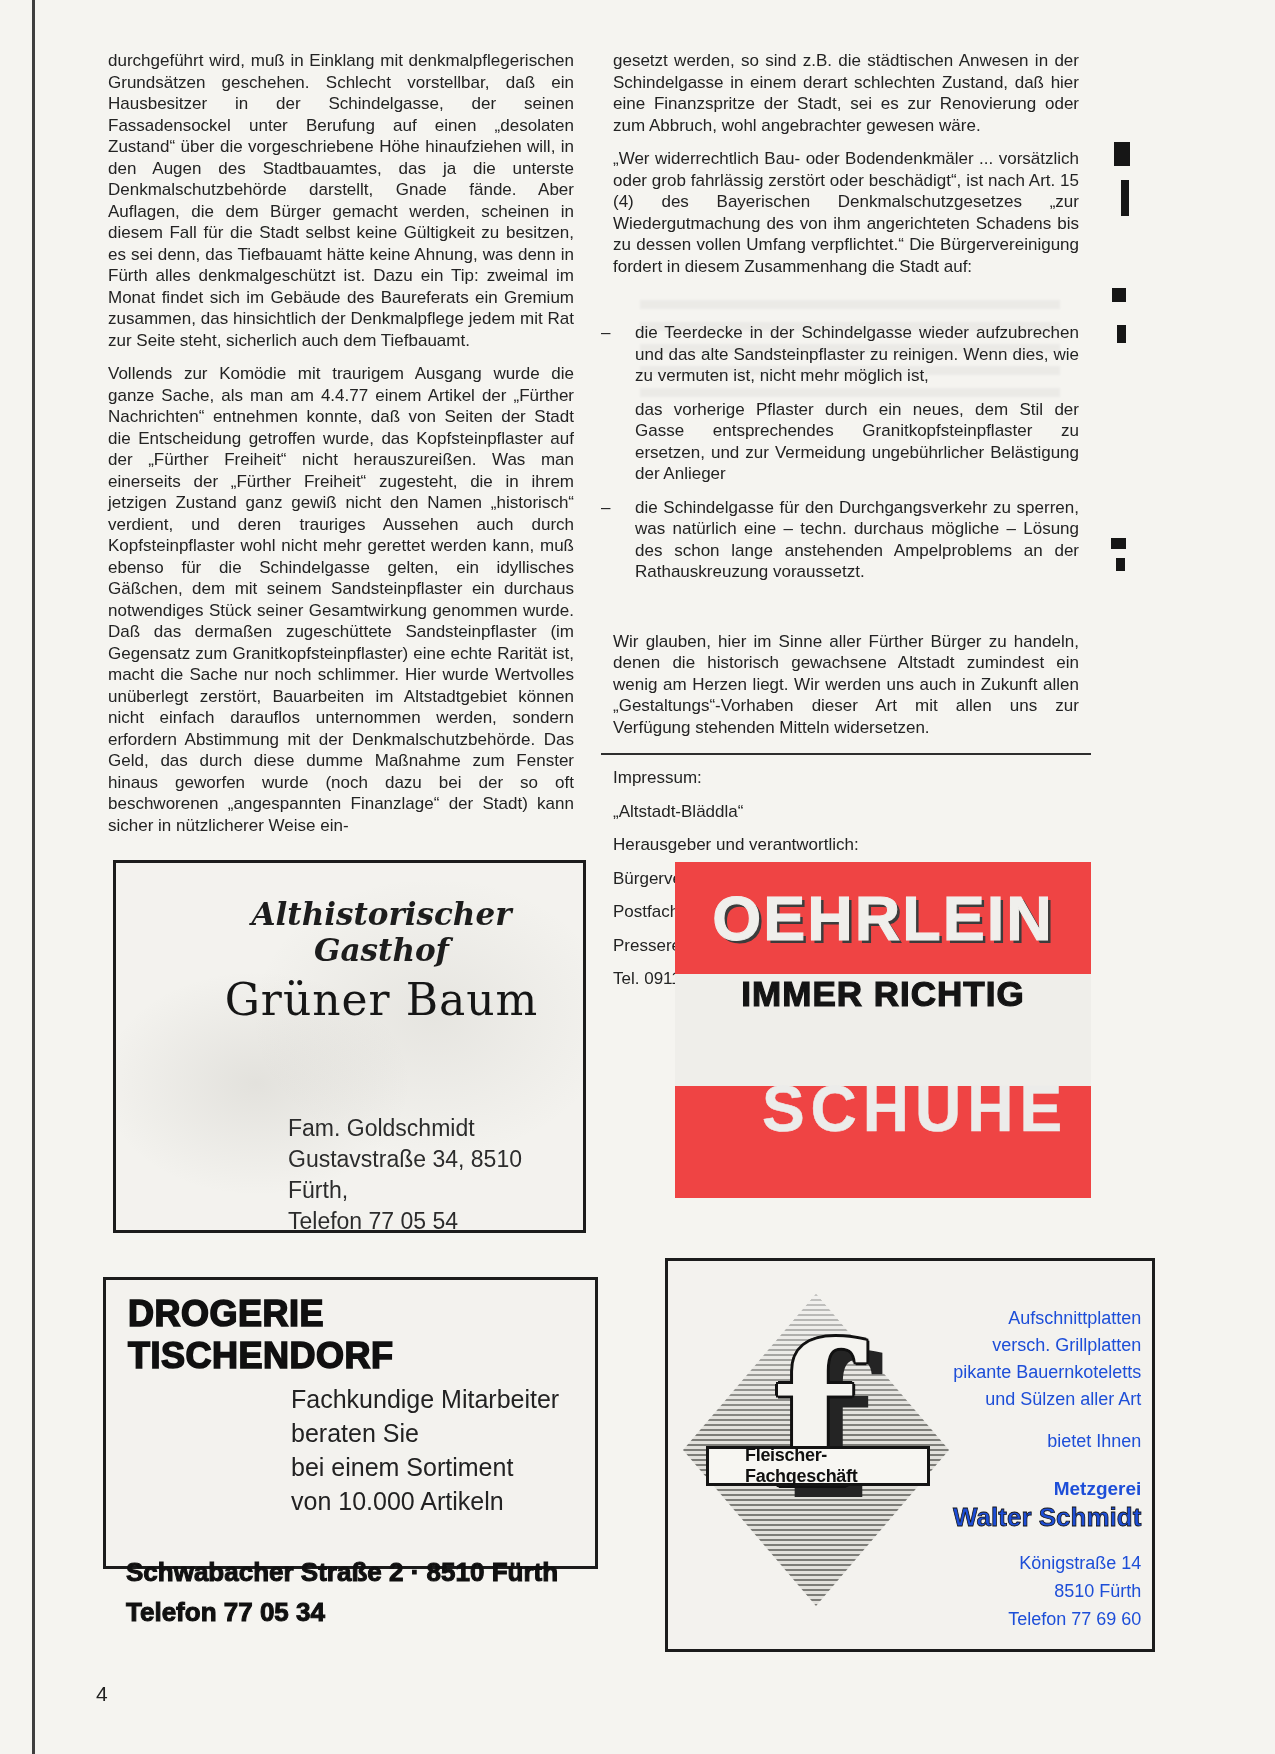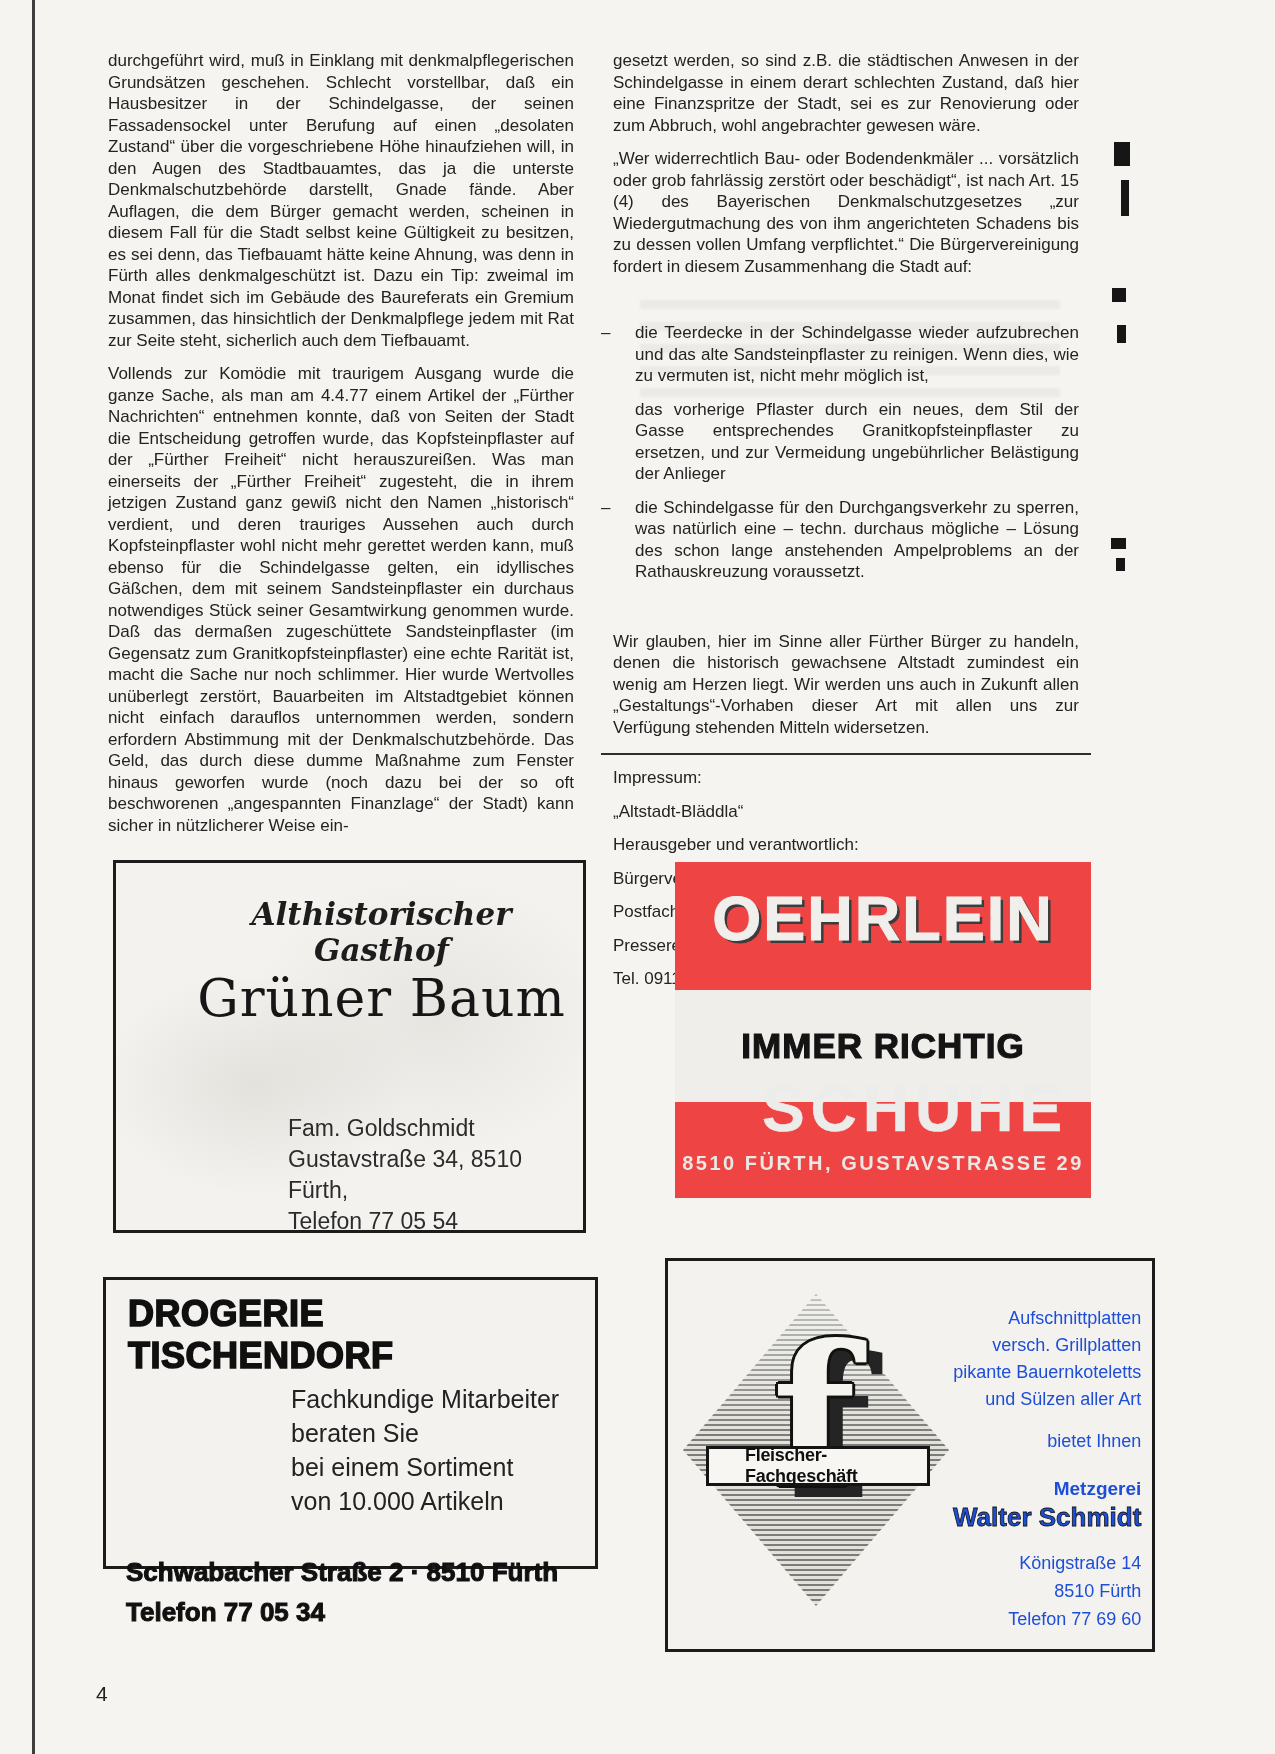--- a/index.html
+++ b/index.html
@@ -21,27 +21,27 @@
   .demand-dash{position:absolute;left:0;top:0;}
   .imp-rule{border:none;border-top:2px solid #2e2e2e;margin:15px 0 11px 0;}
   .imp-line{text-align:left !important;}
   
   .ad{position:absolute;box-sizing:border-box;}
   .ad-baum{left:113px;top:860px;width:473px;height:373px;border:3px solid #1c1c1c;
      background:radial-gradient(220px 160px at 30% 60%,rgba(118,115,105,.13),transparent 70%),
                 radial-gradient(260px 200px at 68% 42%,rgba(118,115,105,.10),transparent 70%),#f3f2ee;}
   .baum-head{margin-top:33px;padding-left:64px;text-align:center;}
   .baum-tagline{font-family:"DejaVu Serif",serif;font-style:italic;font-weight:bold;font-size:31px;color:#1d1d1d;}
-  .baum-name{font-family:"DejaVu Serif",serif;font-size:52px;color:#161616;margin-top:0;letter-spacing:1px;}
+  .baum-name{font-family:"DejaVu Serif",serif;font-size:44px;color:#161616;margin-top:6px;letter-spacing:1px;}
   .baum-contact{position:absolute;left:172px;top:250px;font-size:23px;line-height:31px;color:#2c2c2c;text-align:left;}
   .ad-oehrlein{left:675px;top:862px;width:416px;height:336px;background:#ef4444;}
   .oehrlein-name{padding-top:20px;text-align:center;font-size:63px;font-weight:700;color:#f0efec;
                  letter-spacing:2px;-webkit-text-stroke:1px #f0efec;text-shadow:3px 3px 0 #3c3c3c;}
-  .oehrlein-band{position:absolute;left:0;top:128px;width:100%;height:112px;background:#efeeea;
-                 display:flex;align-items:center;justify-content:center;}
+  .oehrlein-band{position:absolute;left:0;top:112px;width:100%;height:112px;background:#efeeea;
+                 display:flex;align-items:flex-start;justify-content:center;}
   .oehrlein-slogan{font-size:35px;font-weight:800;color:#141414;letter-spacing:1px;-webkit-text-stroke:1.2px #141414;}
   .oehrlein-product{position:absolute;left:0;top:210px;width:100%;text-align:center;font-size:64px;font-weight:700;
                     color:#ececea;letter-spacing:6px;margin-left:32px;-webkit-text-stroke:.5px #ececea;}
   .oehrlein-address{position:absolute;left:0;top:290px;width:100%;text-align:center;font-size:20px;font-weight:700;
                     color:#e9e8e4;letter-spacing:2.5px;}
   .ad-drogerie{left:103px;top:1277px;width:495px;height:292px;border:3px solid #1c1c1c;background:#f3f2ee;}
   .drogerie-title{margin:13px 0 0 22px;font-size:36px;font-weight:900;color:#101010;-webkit-text-stroke:1.6px #101010;letter-spacing:.5px;}
   .drogerie-body{position:absolute;left:185px;top:102px;font-size:25px;line-height:34px;color:#222;}
   .drogerie-address{position:absolute;left:20px;top:272px;font-size:26px;font-weight:800;line-height:40px;color:#101010;-webkit-text-stroke:1px #101010;}
   .ad-metzgerei{left:665px;top:1258px;width:490px;height:394px;border:3px solid #1c1c1c;background:#f3f2ee;}
@@ -124,21 +124,20 @@
       <div>Telefon 77 05 54</div>
     </div>
   </div>
 
   <div class="ad ad-oehrlein">
     <div class="oehrlein-name">OEHRLEIN</div>
     <div class="oehrlein-band">
       <span class="oehrlein-slogan">IMMER RICHTIG</span>
     </div>
     <div class="oehrlein-product">SCHUHE</div>
-    <div class="oehrlein-address">8510 FÜRTH, GUSTAVSTRASSE 29</div>
   </div>
 
   <div class="ad ad-drogerie">
     <div class="drogerie-title">DROGERIE TISCHENDORF</div>
     <div class="drogerie-body">
       <div>Fachkundige Mitarbeiter</div>
       <div>beraten Sie</div>
       <div>bei einem Sortiment</div>
       <div>von 10.000 Artikeln</div>
     </div>

